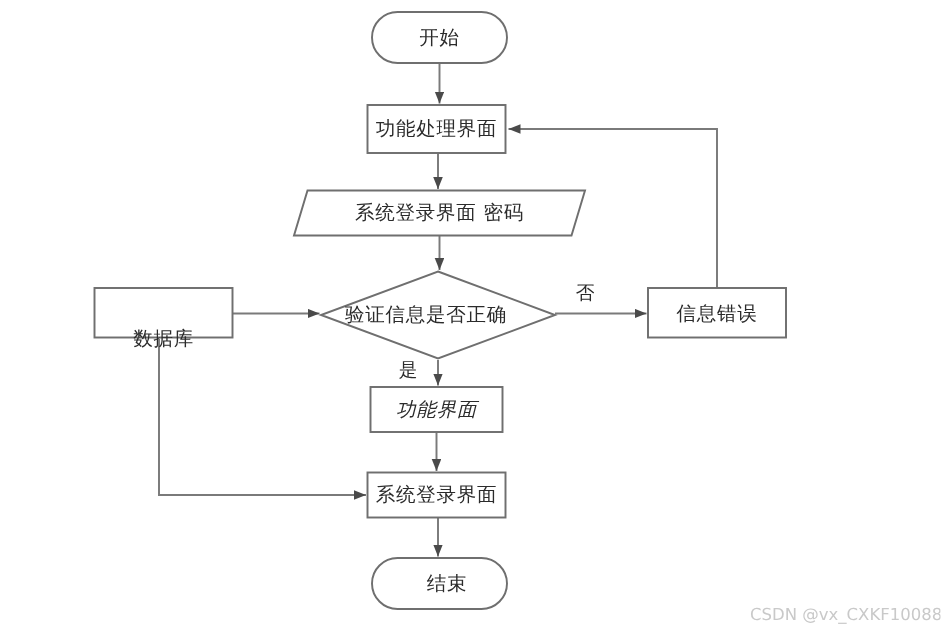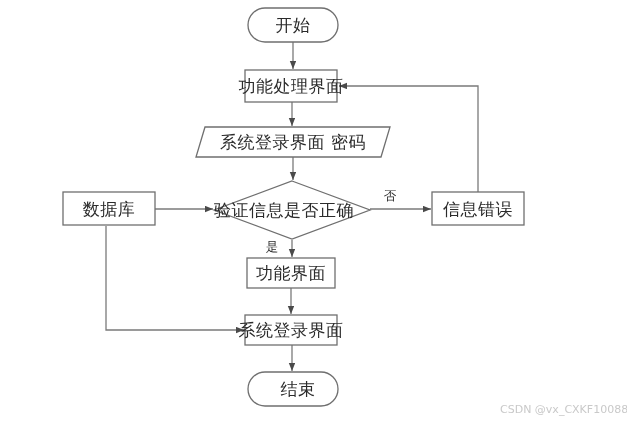--- a/index.html
+++ b/index.html
@@ -16,21 +16,21 @@
   }
   #flow-canvas {
     position: absolute;
     left: 0;
     top: 0;
     width: 627px;
     height: 425px;
   }
   .node-label {
     position: absolute;
-    font-size: 17px;
+    font-size: 13px;
     color: #2b2b2b;
     white-space: nowrap;
     transform: translate(-50%, -50%);
     letter-spacing: 0.5px;
     font-family: "DejaVu Sans", "Liberation Sans", sans-serif;
   }
   .edge-label {
     position: absolute;
     font-size: 12.5px;
     color: #2b2b2b;
@@ -81,22 +81,22 @@
     <rect x="247" y="258" width="88" height="30"></rect>
     <rect x="245" y="315" width="92" height="30"></rect>
     <rect x="248" y="372" width="90" height="34" rx="17" ry="17"></rect>
   </g>
 </svg>
 
 <div class="node-label" style="left:293px; top:25px;">开始</div>
 <div class="node-label" style="left:291px; top:86px;">功能处理界面</div>
 <div class="node-label" style="left:293px; top:142px;">系统登录界面 密码</div>
 <div class="node-label" style="left:284px; top:210px;">验证信息是否正确</div>
-<div class="node-label" style="left:109px; top:209px;">数据库</div>
+<div class="node-label" style="left:109px; top:226px;">数据库</div>
 <div class="node-label" style="left:478px; top:209px;font-family:Liberation Serif, serif;">信息错误</div>
-<div class="node-label" style="left:291px; top:273px;">功能界面</div>
+<div class="node-label" style="left:291px; top:273px;font-style:italic;">功能界面</div>
 <div class="node-label" style="left:291px; top:330px;">系统登录界面</div>
 <div class="node-label" style="left:298px; top:389px;">结束</div>
 
 <div class="edge-label" style="left:390px; top:196px;">否</div>
 <div class="edge-label" style="left:272px; top:247px;">是</div>
 
 <div class="watermark">CSDN @vx_CXKF10088</div>
 
 </body></html>

